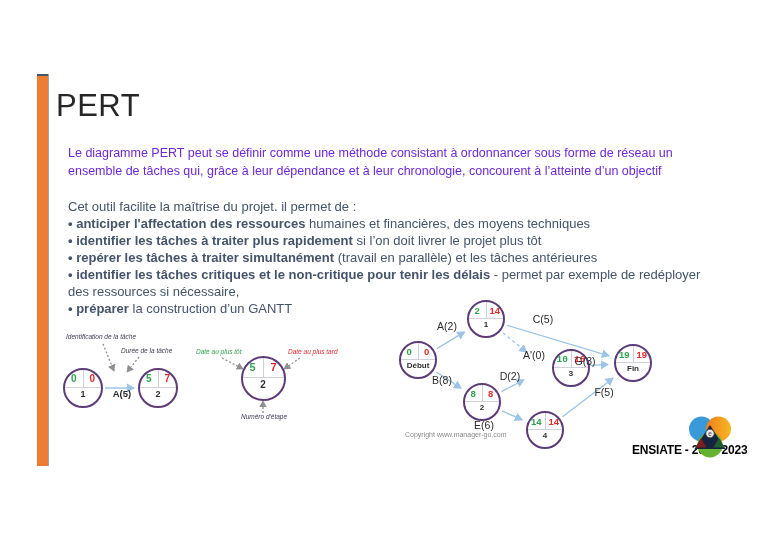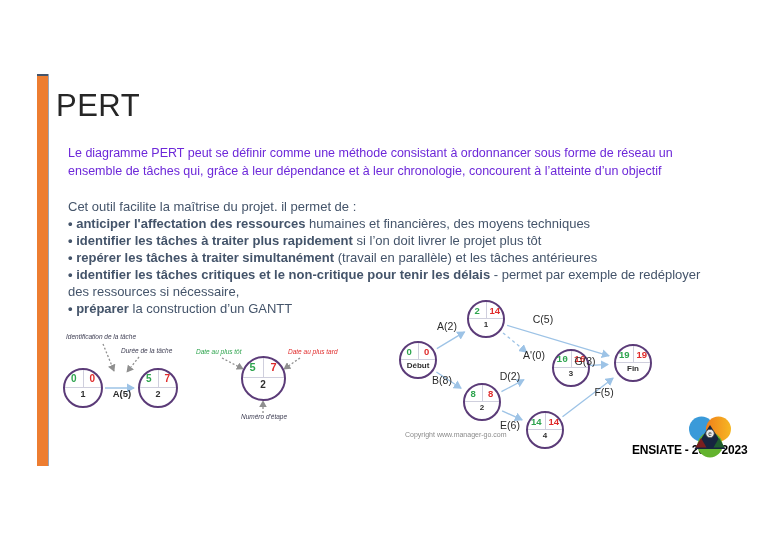--- a/index.html
+++ b/index.html
@@ -146,21 +146,21 @@
         <span class="early">19</span>
         <span class="late">19</span>
       </div>
       <div class="nlabel">Fin</div>
     </div>
     <div class="edge-label" style="left: 447px; top: 326px;">A(2)</div>
     <div class="edge-label" style="left: 442px; top: 380px;">B(8)</div>
     <div class="edge-label" style="left: 543px; top: 319px;">C(5)</div>
     <div class="edge-label" style="left: 501px; top: 355px; margin-left: 33px;">A'(0)</div>
     <div class="edge-label" style="left: 510px; top: 376px;">D(2)</div>
-    <div class="edge-label" style="left: 510px; top: 425px; text-align: center;">E(6)</div>
+    <div class="edge-label" style="left: 484px; top: 425px; text-align: center;">E(6)</div>
     <div class="edge-label" style="left: 585px; top: 361px;">G(3)</div>
     <div class="edge-label" style="left: 604px; top: 392px;">F(5)</div>
     <div class="pnode pnode-leg" style="left: 63px; top: 368px; width: 40px; height: 40px;">
       <div class="vals">
         <span class="early">0</span>
         <span class="late">0</span>
       </div>
       <div class="nlabel">1</div>
     </div>
     <div class="pnode pnode-leg" style="left: 138px; top: 368px; width: 40px; height: 40px;">

